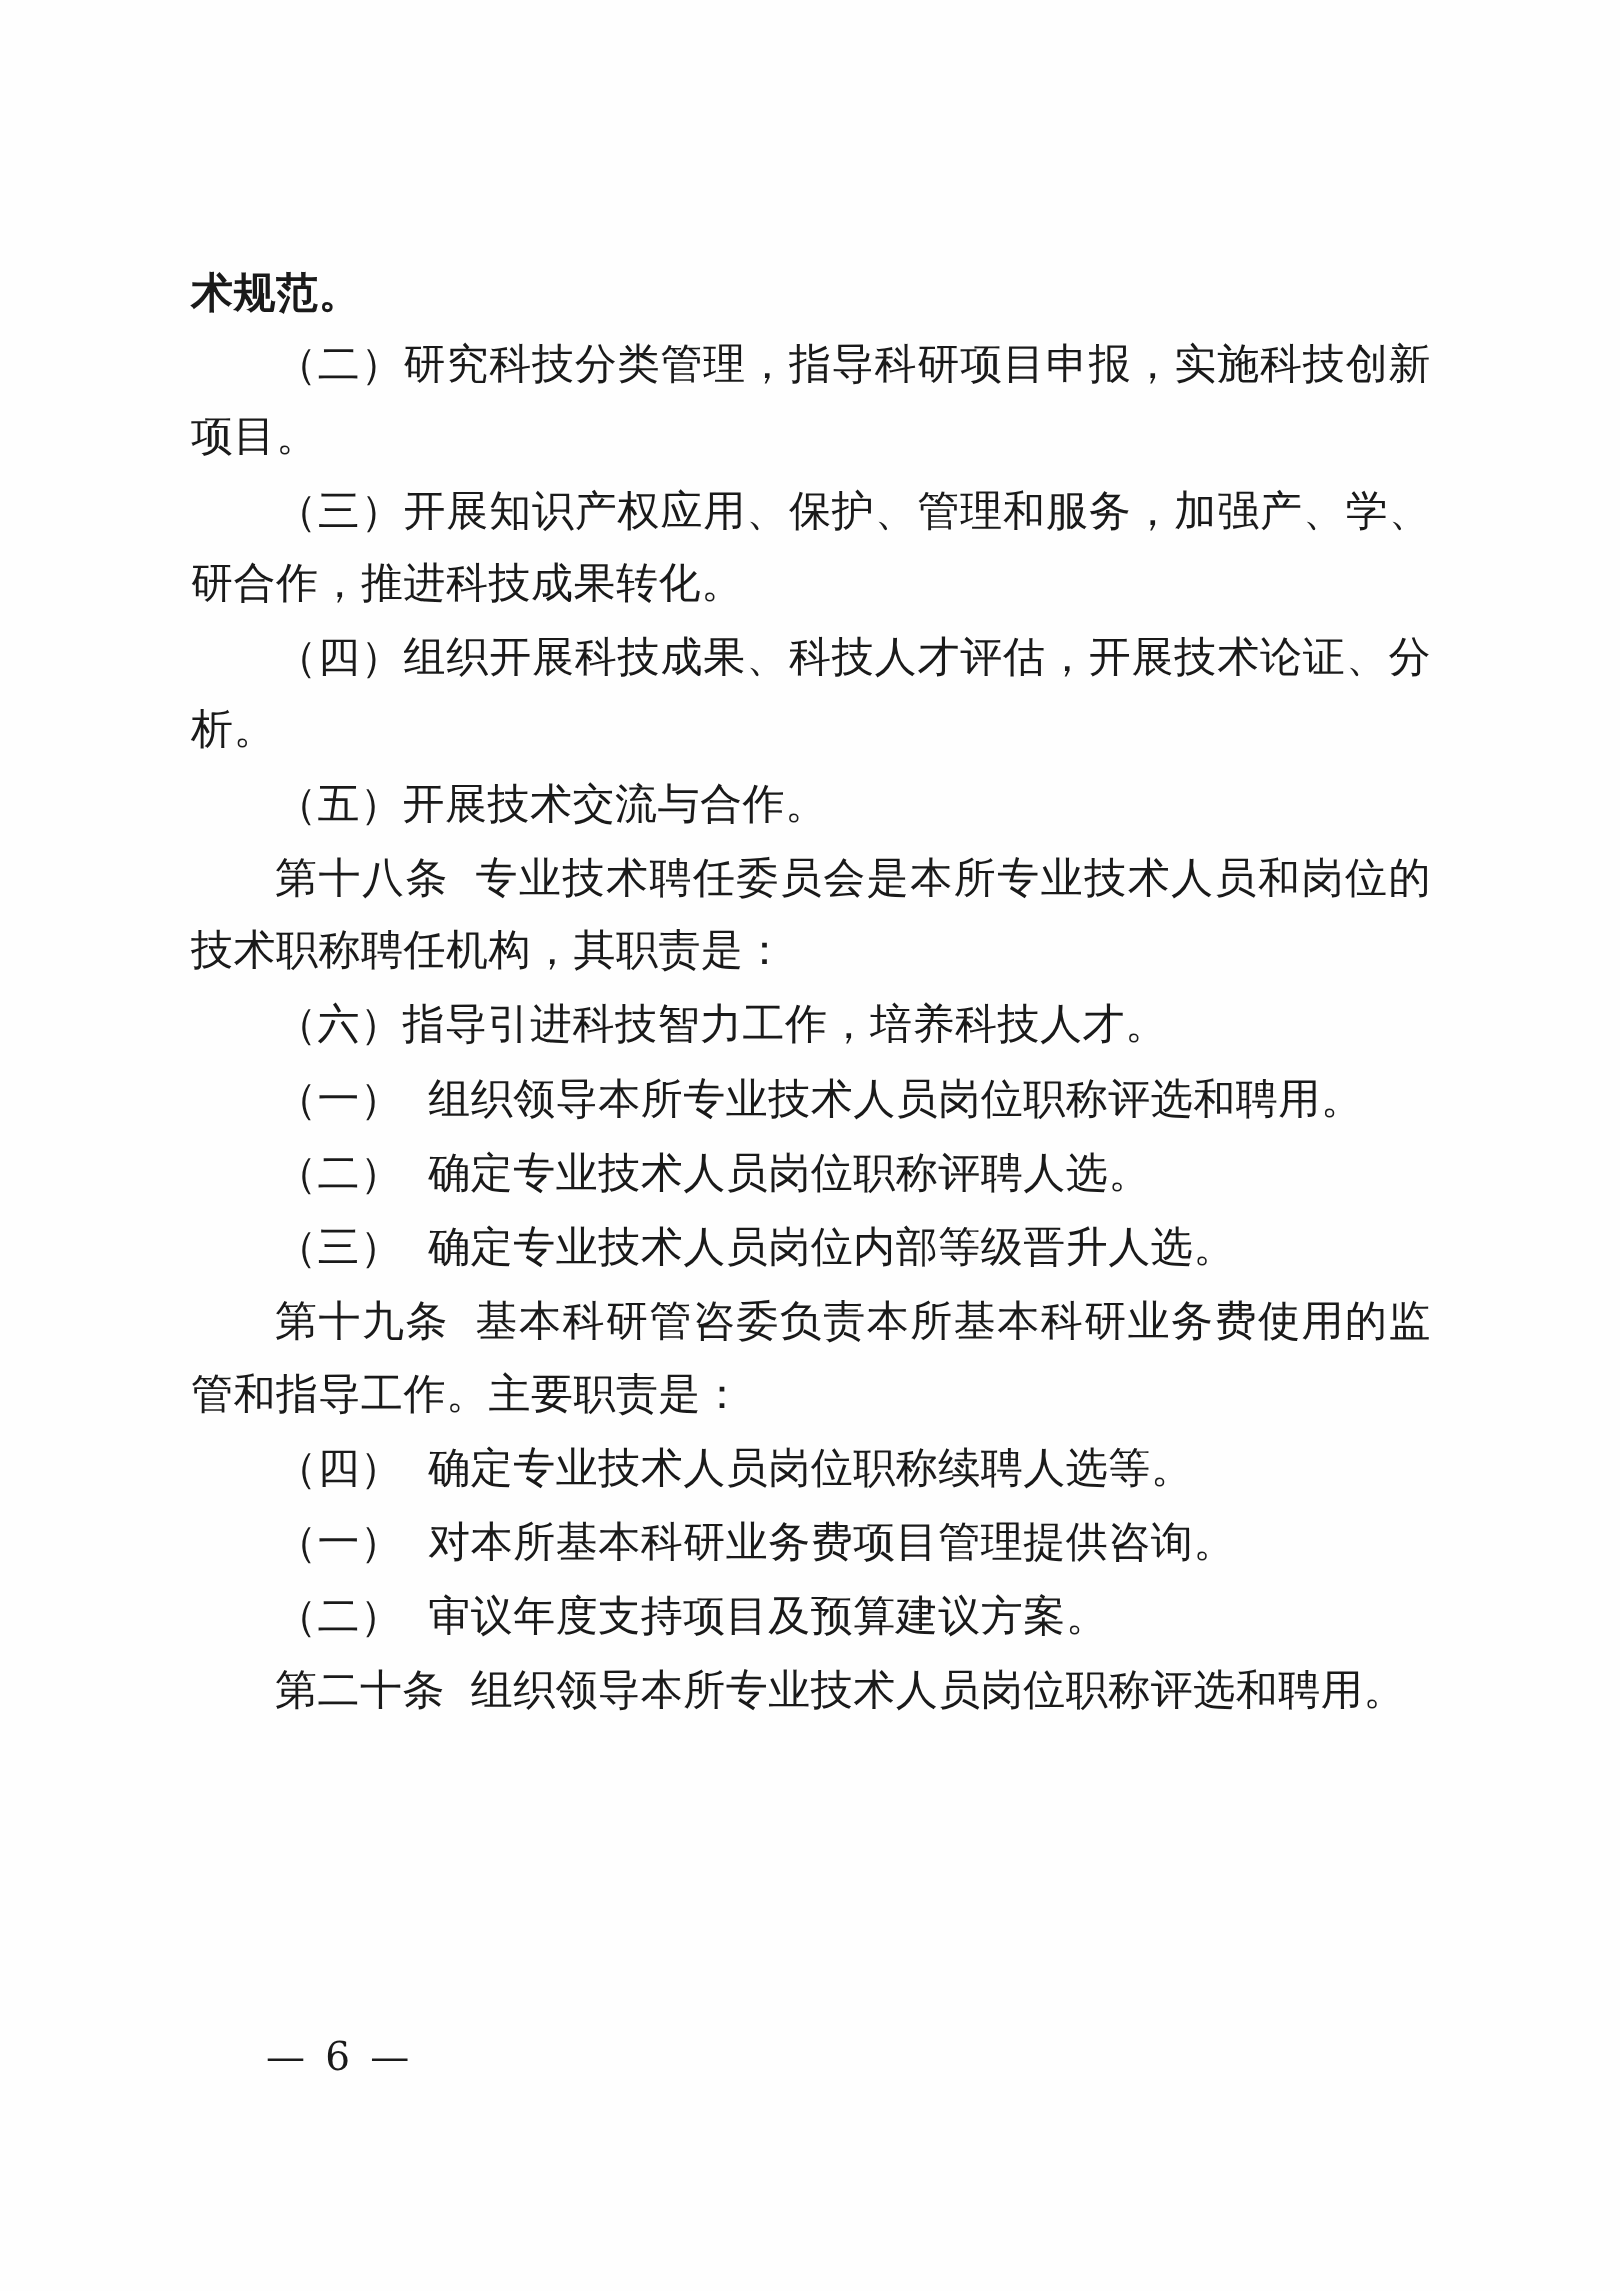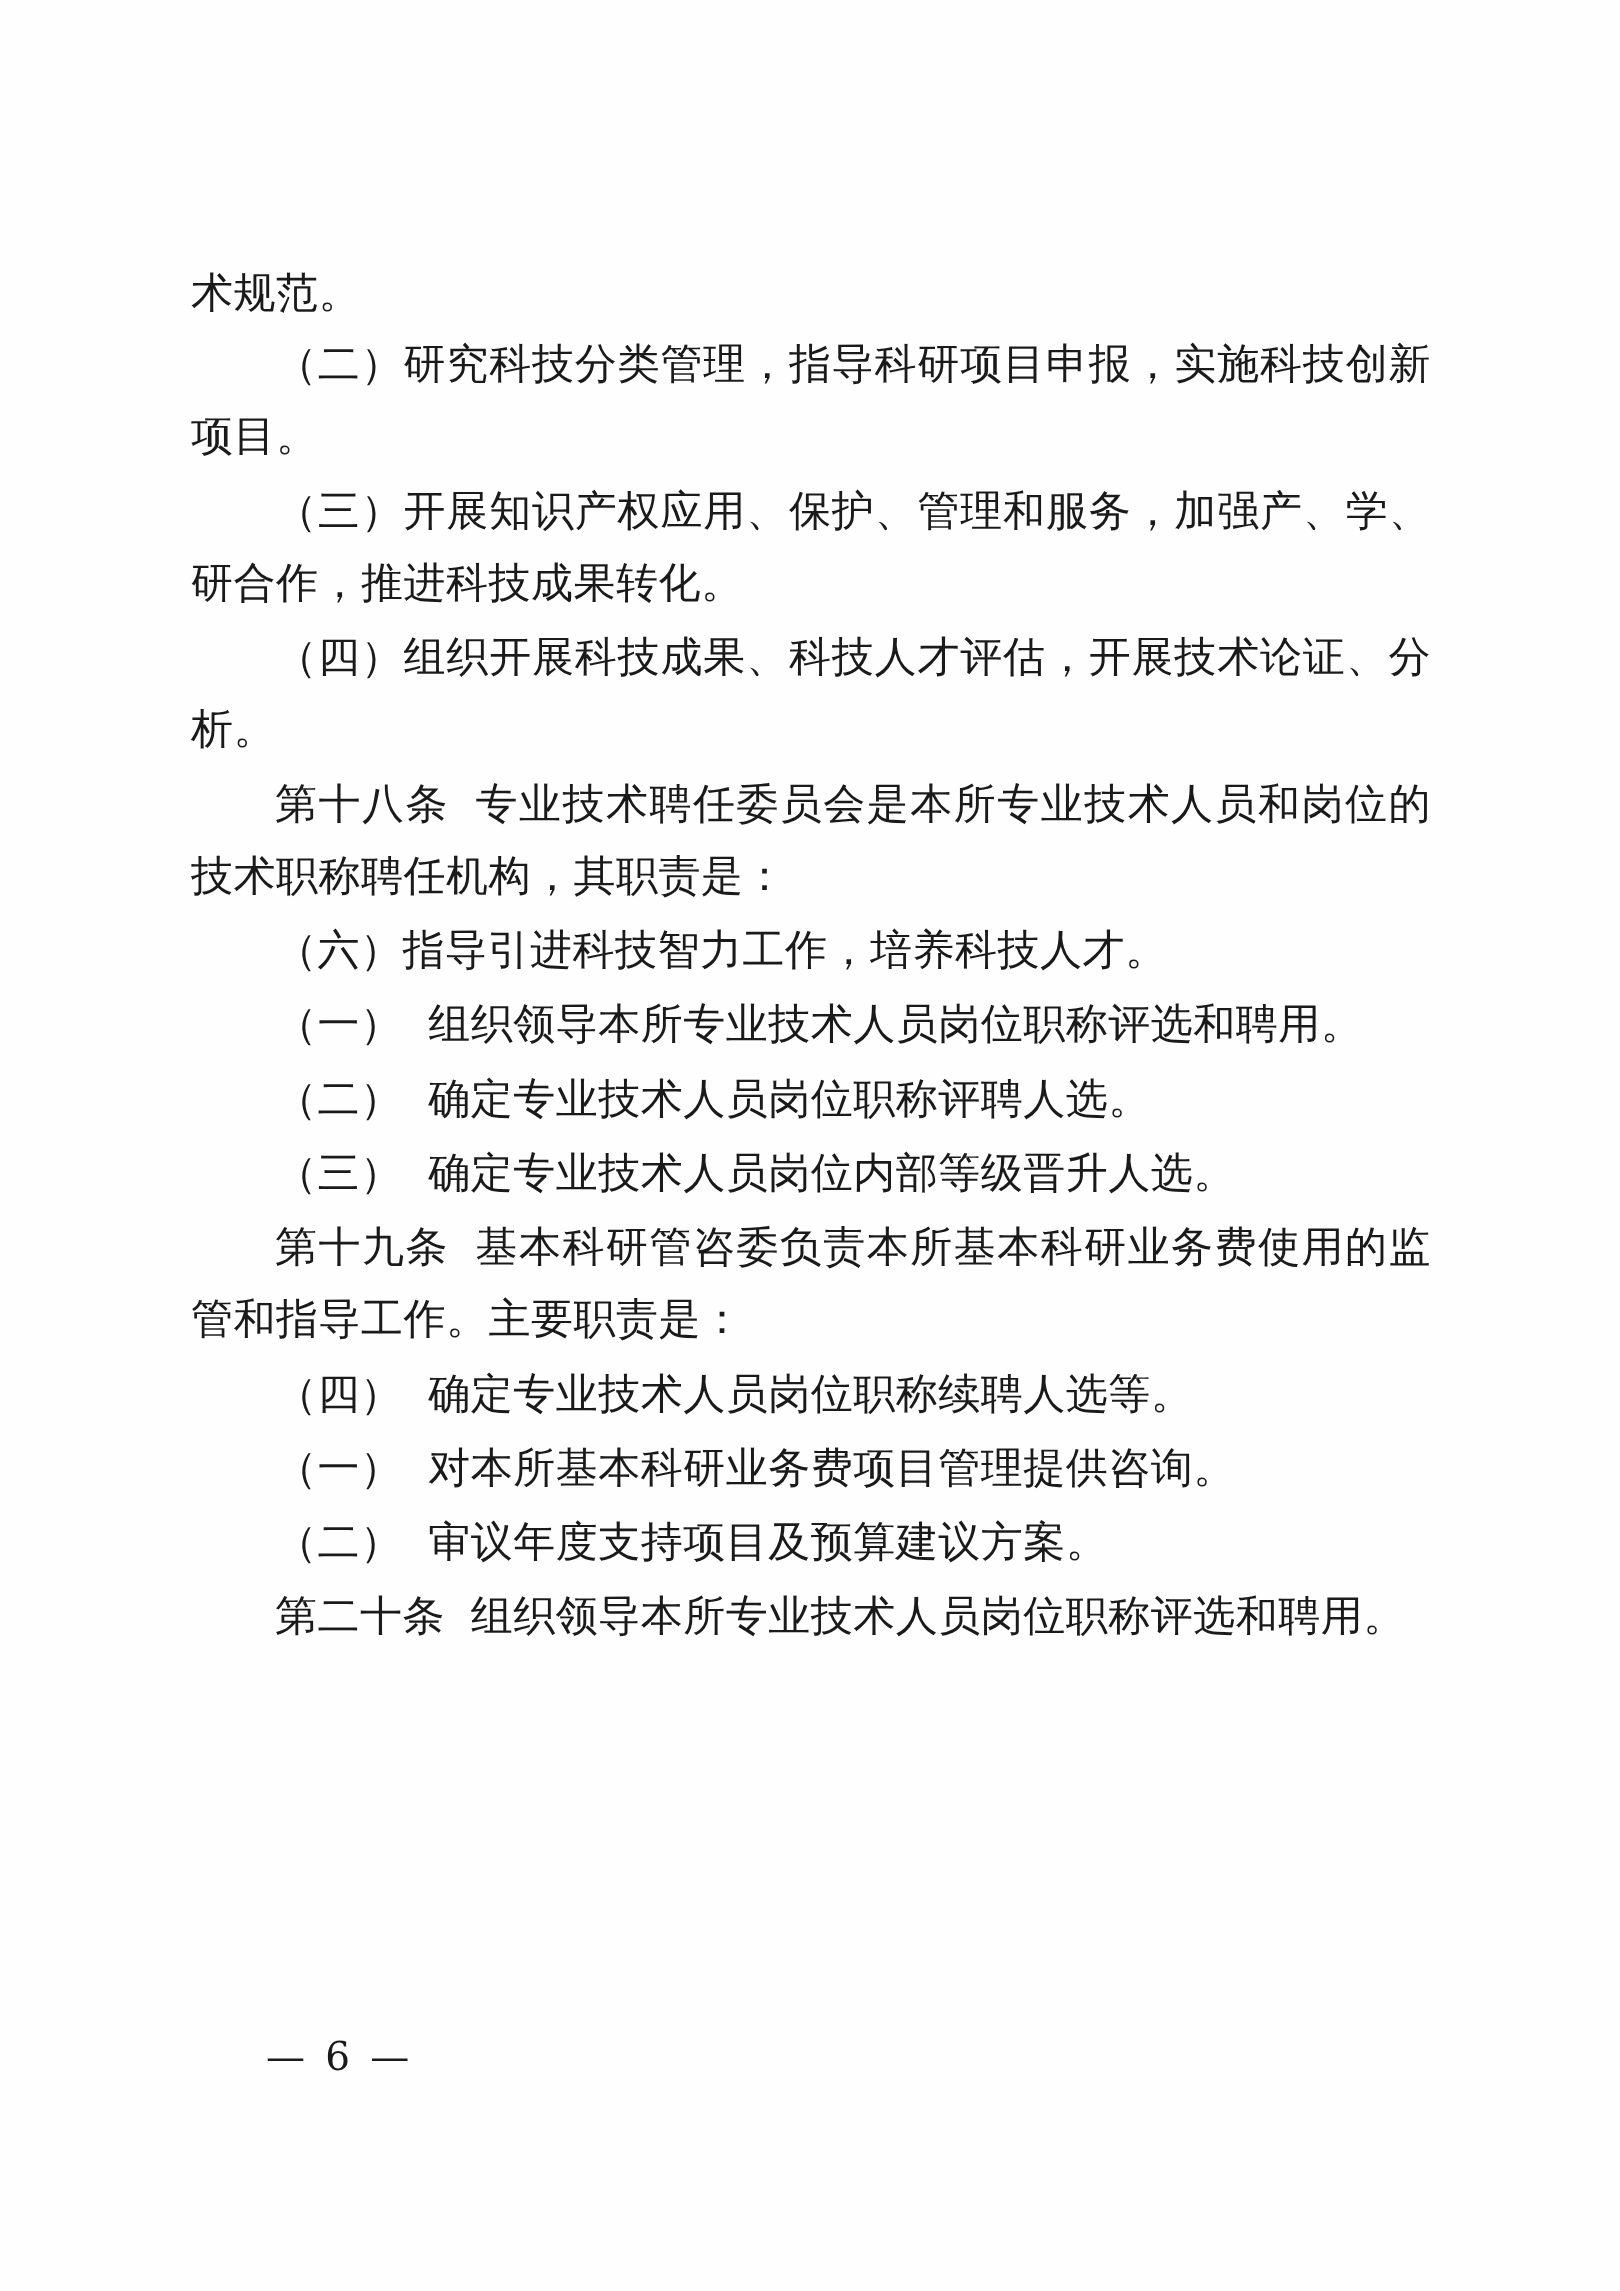--- a/index.html
+++ b/index.html
@@ -33,20 +33,21 @@
     letter-spacing: 0.5px;
     text-align: justify;
     text-justify: inter-ideograph;
   }
   .indent {
     text-indent: 84px;
     font-family: Liberation Mono, monospace;
   }
   .noindent {
     text-indent: 0;
+    font-weight: bold;
   }
   .footer {
     position: absolute;
     left: 0;
     right: 0;
     top: 2034px;
     text-align: center;
     font-family: "DejaVu Serif", serif;
     font-size: 39px;
     color: #1a1a1a;
@@ -60,20 +61,21 @@
 </head>
 <body>
 
 <div class="page">
   <div class="content">
 
     <p class="para noindent">术规范。</p>
     <p class="para indent">（二）研究科技分类管理，指导科研项目申报，实施科技创新项目。</p>
     <p class="para indent">（三）开展知识产权应用、保护、管理和服务，加强产、学、研合作，推进科技成果转化。</p>
     <p class="para indent">（四）组织开展科技成果、科技人才评估，开展技术论证、分析。</p>
+    <p class="para indent">（五）开展技术交流与合作。</p>
     <p class="para indent">第十八条  专业技术聘任委员会是本所专业技术人员和岗位的技术职称聘任机构，其职责是：</p>
     <p class="para indent">（六）指导引进科技智力工作，培养科技人才。</p>
     <p class="para indent">（一） 组织领导本所专业技术人员岗位职称评选和聘用。</p>
     <p class="para indent">（二） 确定专业技术人员岗位职称评聘人选。</p>
     <p class="para indent">（三） 确定专业技术人员岗位内部等级晋升人选。</p>
     <p class="para indent">第十九条  基本科研管咨委负责本所基本科研业务费使用的监管和指导工作。主要职责是：</p>
     <p class="para indent">（四） 确定专业技术人员岗位职称续聘人选等。</p>
     <p class="para indent">（一） 对本所基本科研业务费项目管理提供咨询。</p>
     <p class="para indent">（二） 审议年度支持项目及预算建议方案。</p>
     <p class="para indent">第二十条  组织领导本所专业技术人员岗位职称评选和聘用。</p>

